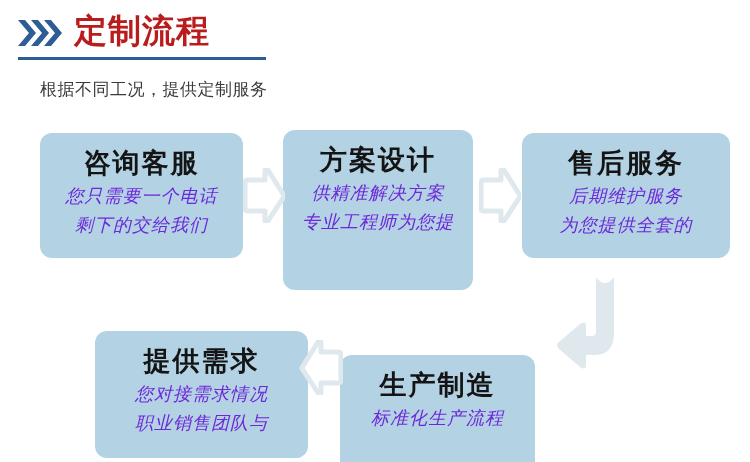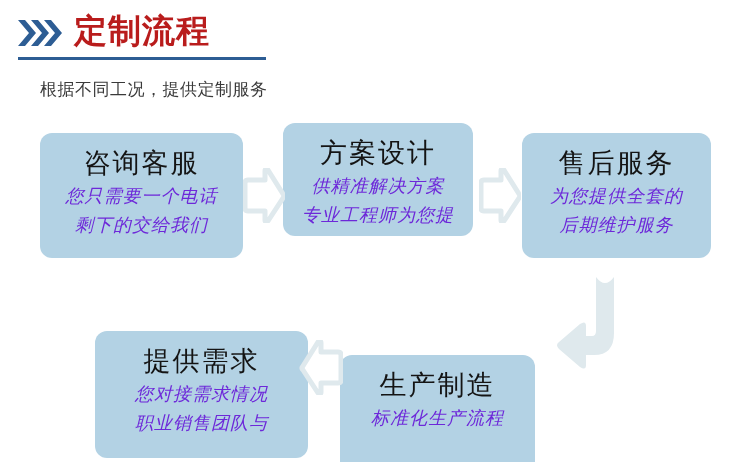--- a/index.html
+++ b/index.html
@@ -69,39 +69,39 @@
     border-radius: 12px;
     box-sizing: border-box;
     display: flex;
     flex-direction: column;
     align-items: center;
     justify-content: flex-start;
     padding-top: 12px;
   }
   .box-title {
     font-size: 27px;
-    font-weight: normal;
+    font-weight: bold;
     color: #141414;
     letter-spacing: 2px;
     line-height: 36px;
     white-space: nowrap;
   }
   .box-line {
     font-family: "DejaVu Serif", "Liberation Serif", serif;
     font-size: 18px;
     font-style: italic;
     color: #6d28d9;
     letter-spacing: 1px;
     line-height: 29px;
     white-space: nowrap;
   }
 
   #box-1 { left: 40px;  top: 133px; width: 203px; height: 125px; }
-  #box-2 { left: 283px; top: 123px; width: 190px; height: 113px; }
-  #box-3 { left: 522px; top: 133px; width: 189px; height: 125px; }
+  #box-2 { left: 283px; top: 130px; width: 190px; height: 160px; }
+  #box-3 { left: 522px; top: 133px; width: 208px; height: 125px; }
   #box-4 { left: 340px; top: 307px; width: 195px; height: 125px; margin-top: 48px; }
   #box-5 { left: 95px;  top: 307px; width: 213px; height: 127px; margin-top: 24px; }
 
   
   .arrow {
     position: absolute;
   }
   #arrow-1 { left: 243px; top: 168px; width: 42px; height: 55px; }
   #arrow-2 { left: 479px; top: 168px; width: 42px; height: 55px; }
   #arrow-3 { left: 556px; top: 275px; width: 104px; height: 105px; }
@@ -134,22 +134,22 @@
 </div>
 
 <div class="flow-box" id="box-2">
   <div class="box-title">方案设计</div>
   <div class="box-line">供精准解决方案</div>
   <div class="box-line">专业工程师为您提</div>
 </div>
 
 <div class="flow-box" id="box-3">
   <div class="box-title">售后服务</div>
+  <div class="box-line">后期维护服务</div>
   <div class="box-line">为您提供全套的</div>
-  <div class="box-line">后期维护服务</div>
 </div>
 
 <div class="flow-box" id="box-4">
   <div class="box-title">生产制造</div>
   <div class="box-line">标准化生产流程</div>
 </div>
 
 <div class="flow-box" id="box-5">
   <div class="box-title">提供需求</div>
   <div class="box-line">您对接需求情况</div>

